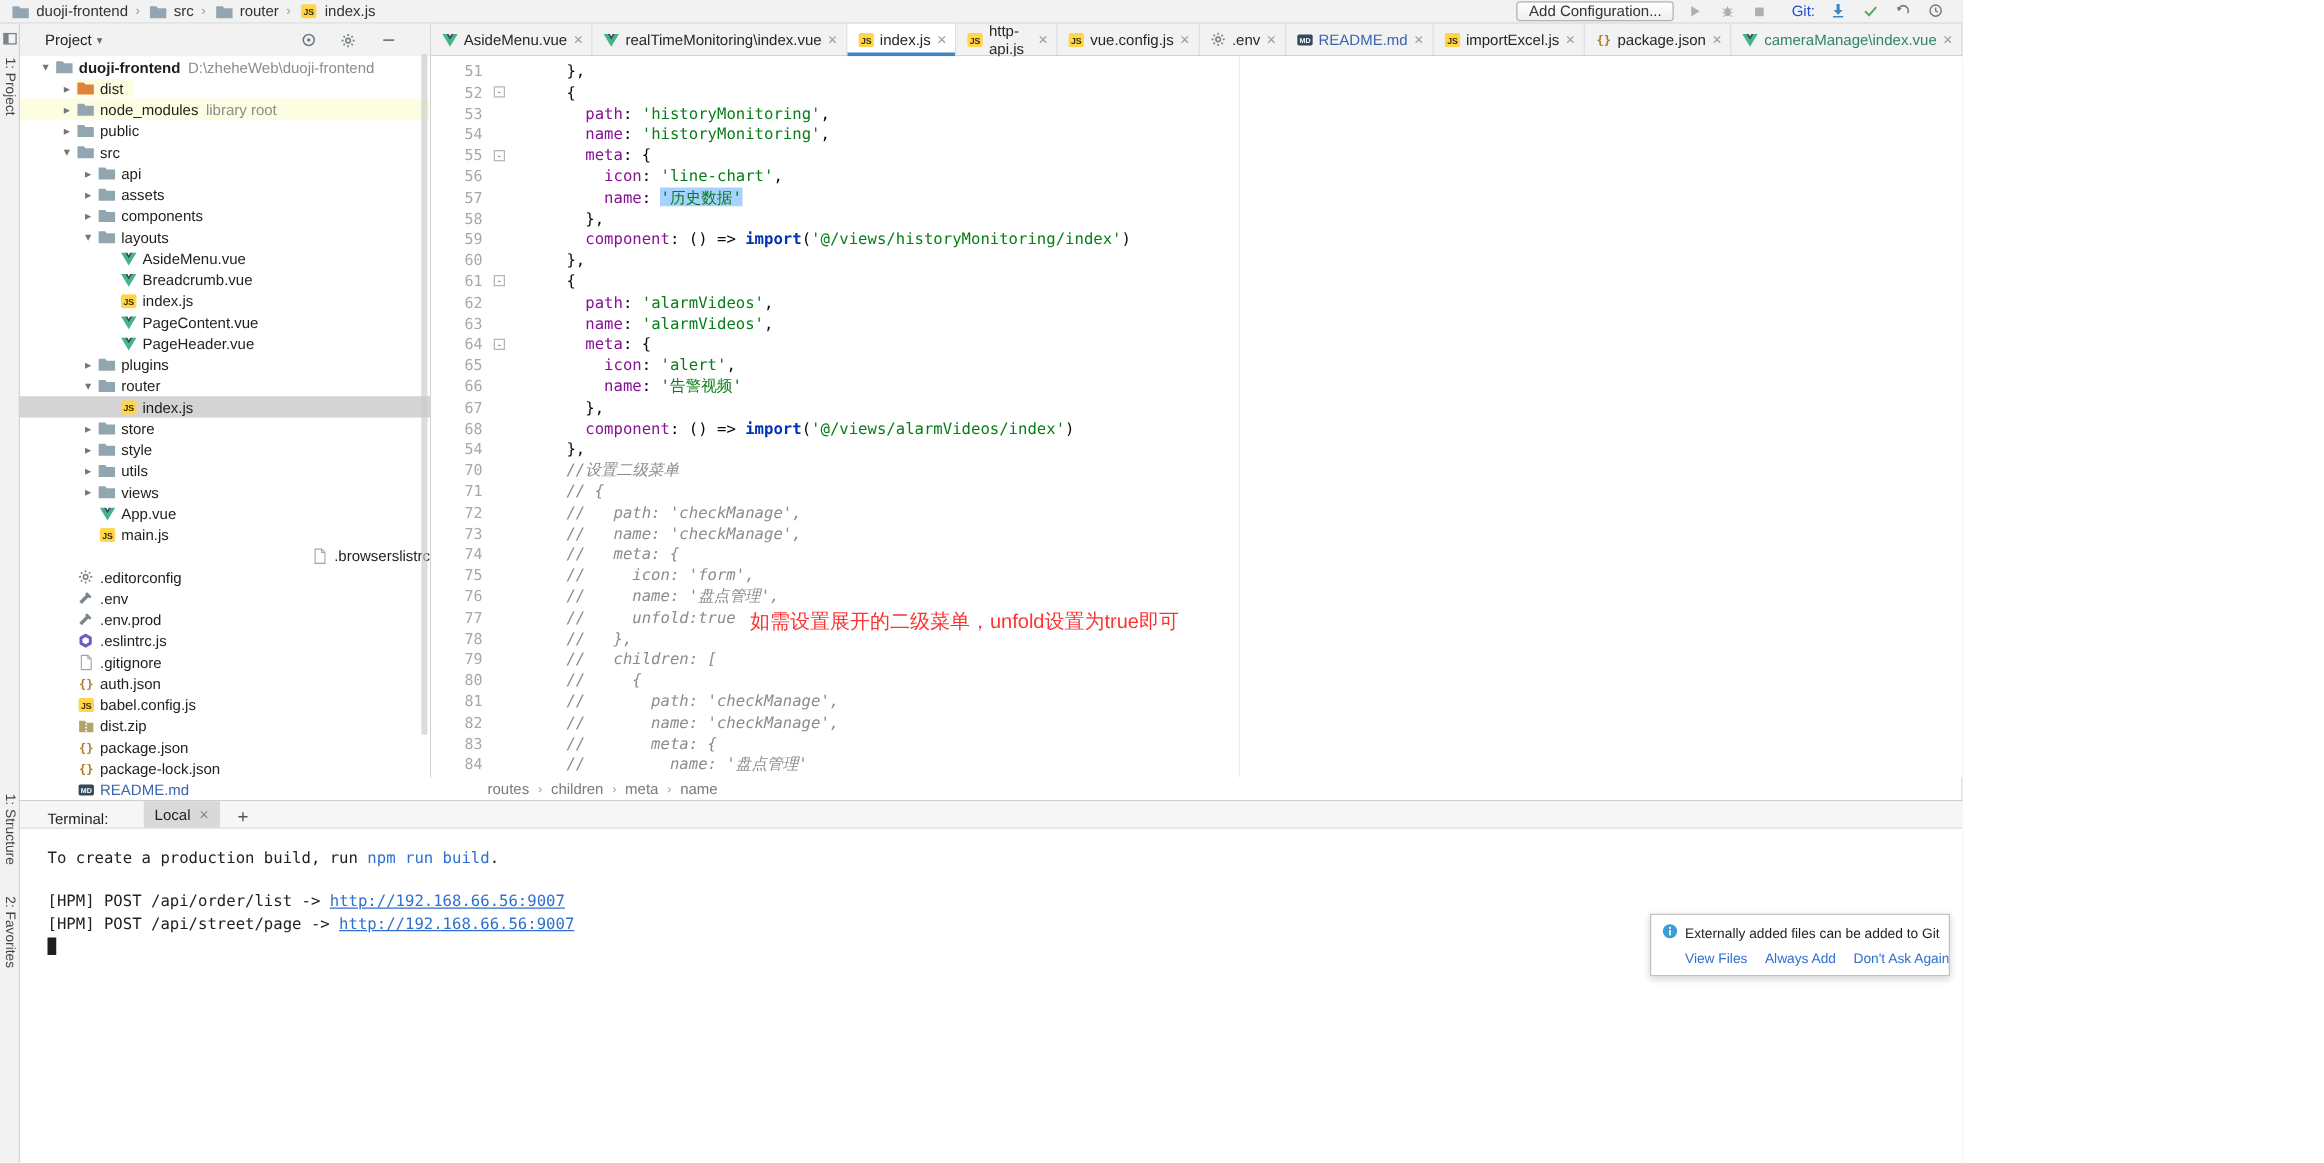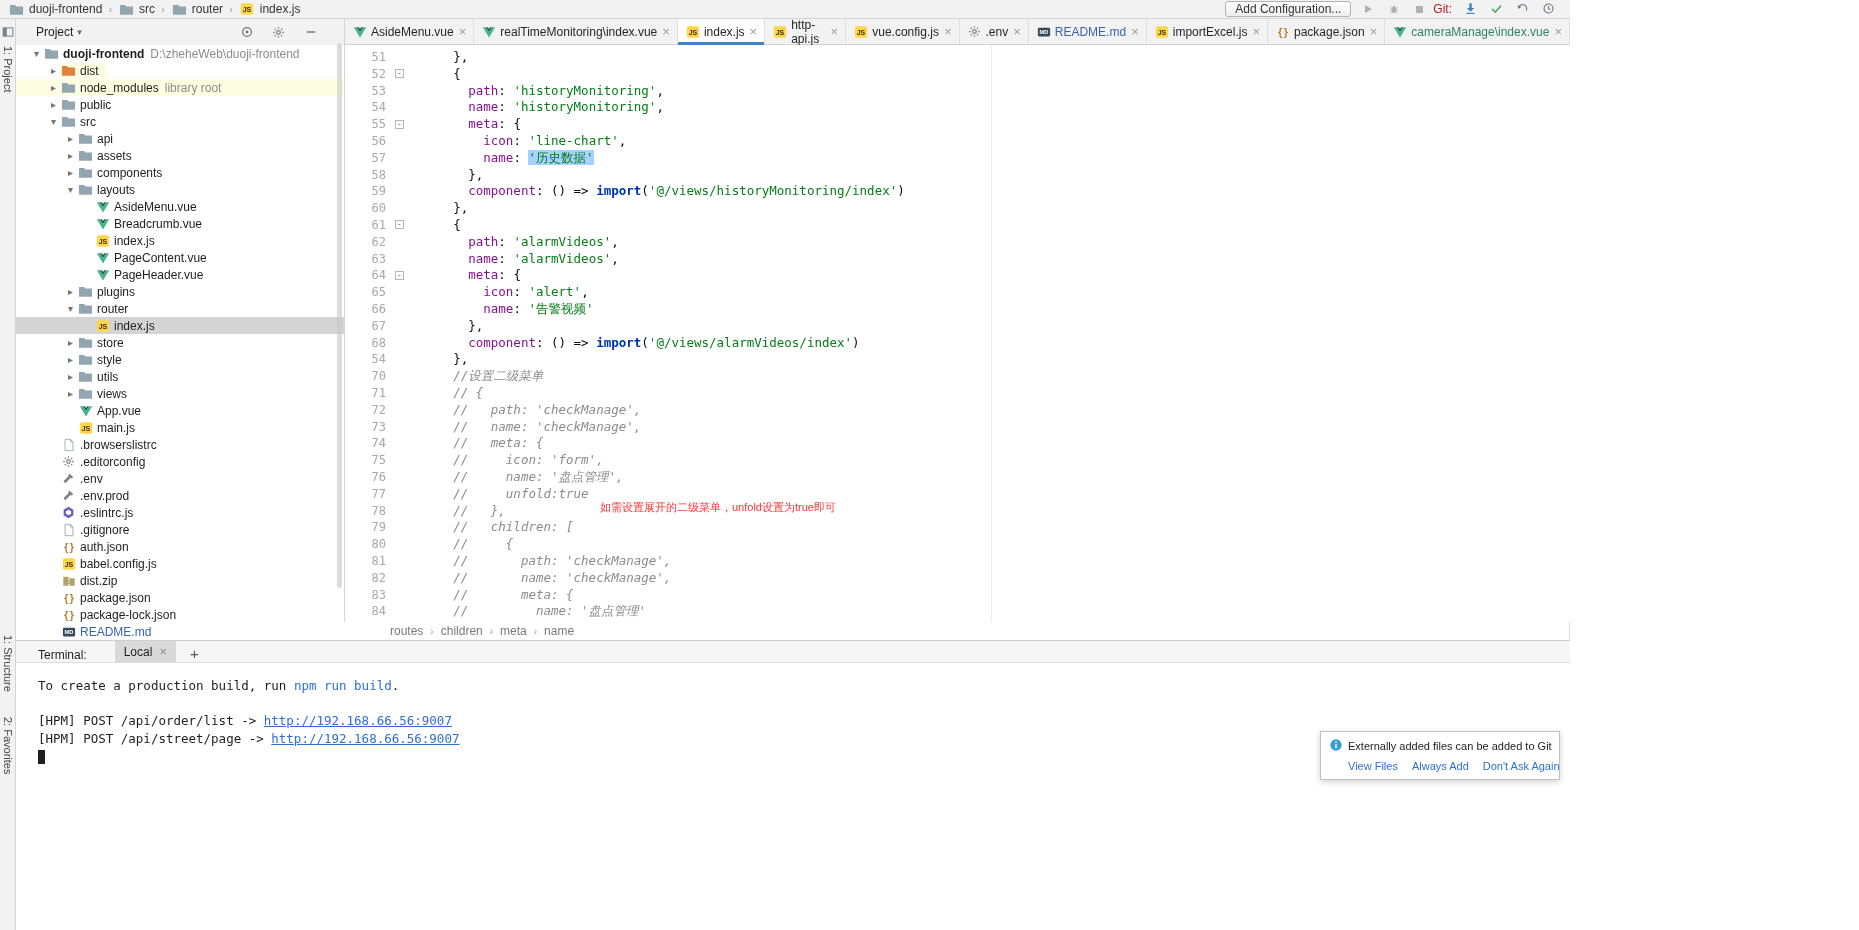--- a/index.html
+++ b/index.html
@@ -7,21 +7,21 @@
   .ide { position:absolute; left:0; top:0; width:1570px; height:930px; background:#fff; border-right:1px solid #dcdcdc; }
 
   
   .topbar { position:absolute; left:0; top:0; width:1570px; height:19px; background:#f2f2f2; border-bottom:1px solid #d4d4d4; display:flex; align-items:center; justify-content:space-between; padding:0 12px 0 8px; font-size:12px; color:#333; }
   .crumbs { display:flex; align-items:center; gap:2px; }
   .crumb { display:inline-flex; align-items:center; gap:4px; cursor:pointer; }
   .crumb-sep { color:#9a9a9a; margin:0 4px; font-size:11px; }
   .topbar-right { display:flex; align-items:center; }
   .add-config { font-size:12px; height:16px; line-height:14px; padding:0 9px; border:1px solid #b2b2b2; border-radius:3px; background:linear-gradient(#fff,#efefef); color:#333; cursor:pointer; }
   .iconbtn { display:inline-flex; width:19px; height:17px; align-items:center; justify-content:center; margin-left:7px; cursor:pointer; }
-  .git-label { margin-left:4px; margin-right:2px; color:#b91c1c; }
+  .git-label { margin-left:16px; margin-right:2px; color:#1d4ed8; }
 
   
   .leftstrip { position:absolute; left:0; top:19px; width:16px; height:911px; background:#f2f2f2; border-right:1px solid #d4d4d4; }
   .strip-btn { position:absolute; left:0; right:0; display:flex; flex-direction:column; align-items:center; gap:4px; cursor:pointer; }
   .strip-project { top:5px; }
   .strip-structure { top:616px; }
   .strip-favorites { top:698px; }
   .vtext { writing-mode:vertical-rl; font-size:11px; color:#444; white-space:nowrap; }
 
   
@@ -60,21 +60,21 @@
   .gln { position:relative; height:16.8px; line-height:16.8px; text-align:right; padding-right:22px; }
   .fold { position:absolute; right:4px; top:3.5px; width:9px; height:9px; border:1px solid #b5b5b5; background:#fff; font-size:8px; line-height:7px; text-align:center; color:#666; cursor:pointer; }
   .code { position:absolute; left:63px; top:0; right:0; padding-top:4px; font:12.5px "DejaVu Sans Mono",monospace; white-space:pre; color:#090909; }
   .cl { height:16.8px; line-height:16.8px; }
   .tok-key { color:var(--field-purple); }
   .tok-str { color:var(--string-green); }
   .tok-kw { color:var(--keyword-blue); font-weight:bold; }
   .tok-cmt { color:var(--comment-gray); font-style:italic; }
   .tok-hl { background:var(--selection); }
   .margin-guide { position:absolute; left:646px; top:0; bottom:0; width:1px; background:#ececec; }
-  .annotation { position:absolute; left:255px; top:455px; font-size:11px; color:var(--annotation-red); white-space:nowrap; }
+  .annotation { position:absolute; left:255px; top:442px; font-size:16px; color:var(--annotation-red); white-space:nowrap; }
 
   
   .editor-crumbs { position:absolute; left:330px; top:622px; width:1225px; height:18px; background:#fff; display:flex; align-items:center; padding-left:60px; font-size:12px; color:#7a7a7a; }
   .ecrumb { cursor:pointer; }
   .ecrumb-sep { margin:0 7px; color:#a0a0a0; font-size:10px; }
 
   
   .terminal { position:absolute; left:16px; top:640px; width:1554px; height:290px; background:#fff; border-top:1px solid #cfcfcf; }
   .terminal-header { height:22px; background:#f6f6f6; border-bottom:1px solid #dedede; display:flex; align-items:flex-end; font-size:12px; color:#1e1e1e; }
   .term-label { margin-left:22px; }
@@ -434,21 +434,21 @@
         <div class="tree-row" style="padding-left: 48px;">
           <span class="chev"></span>
           <span class="ticon">
             <svg viewBox="0 0 16 16" width="14" height="14">
               <rect x="1" y="1.5" width="14" height="13" rx="2" fill="#ffd54b"></rect>
               <text x="8" y="11.5" text-anchor="middle" font-size="8" font-weight="bold" fill="#3b3000" font-family="Liberation Sans,sans-serif">JS</text>
             </svg>
           </span>
           <span class="tlbl">main.js</span>
         </div>
-        <div class="tree-row" style="padding-left: 31px;">
+        <div class="tree-row" style="padding-left: 31px; justify-content: flex-end;">
           <span class="chev"></span>
           <span class="ticon">
             <svg viewBox="0 0 16 16" width="14" height="14">
               <path fill="#fff" stroke="#9aa5ad" d="M3.5 1.5h6l3 3v10h-9z"></path>
               <path fill="none" stroke="#9aa5ad" d="M9.5 1.5v3h3"></path>
             </svg>
           </span>
           <span class="tlbl">.browserslistrc</span>
         </div>
         <div class="tree-row" style="padding-left: 31px;">

